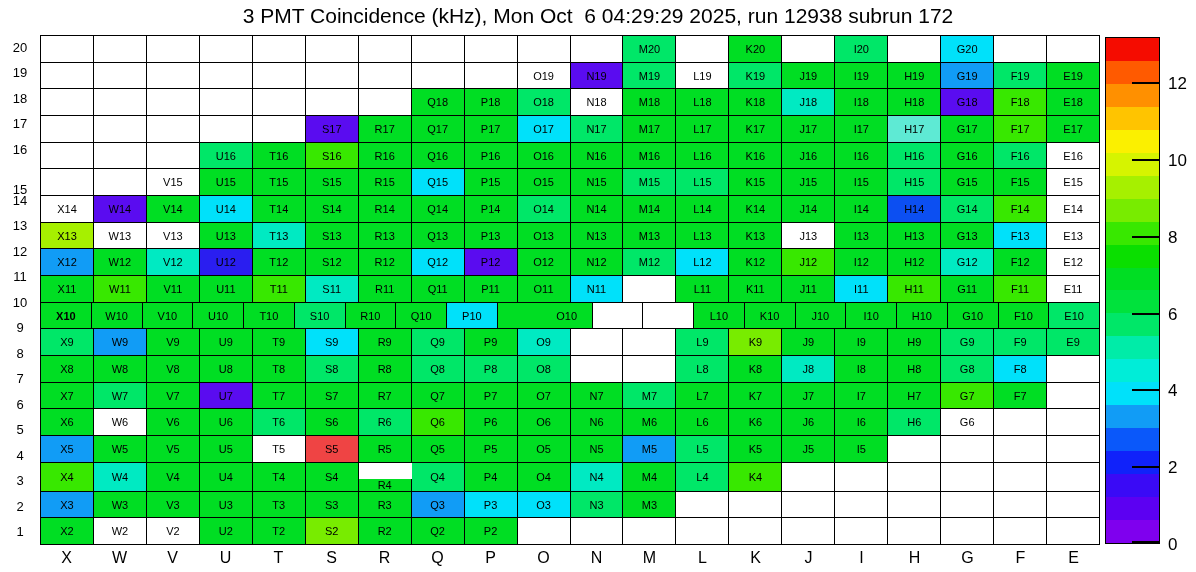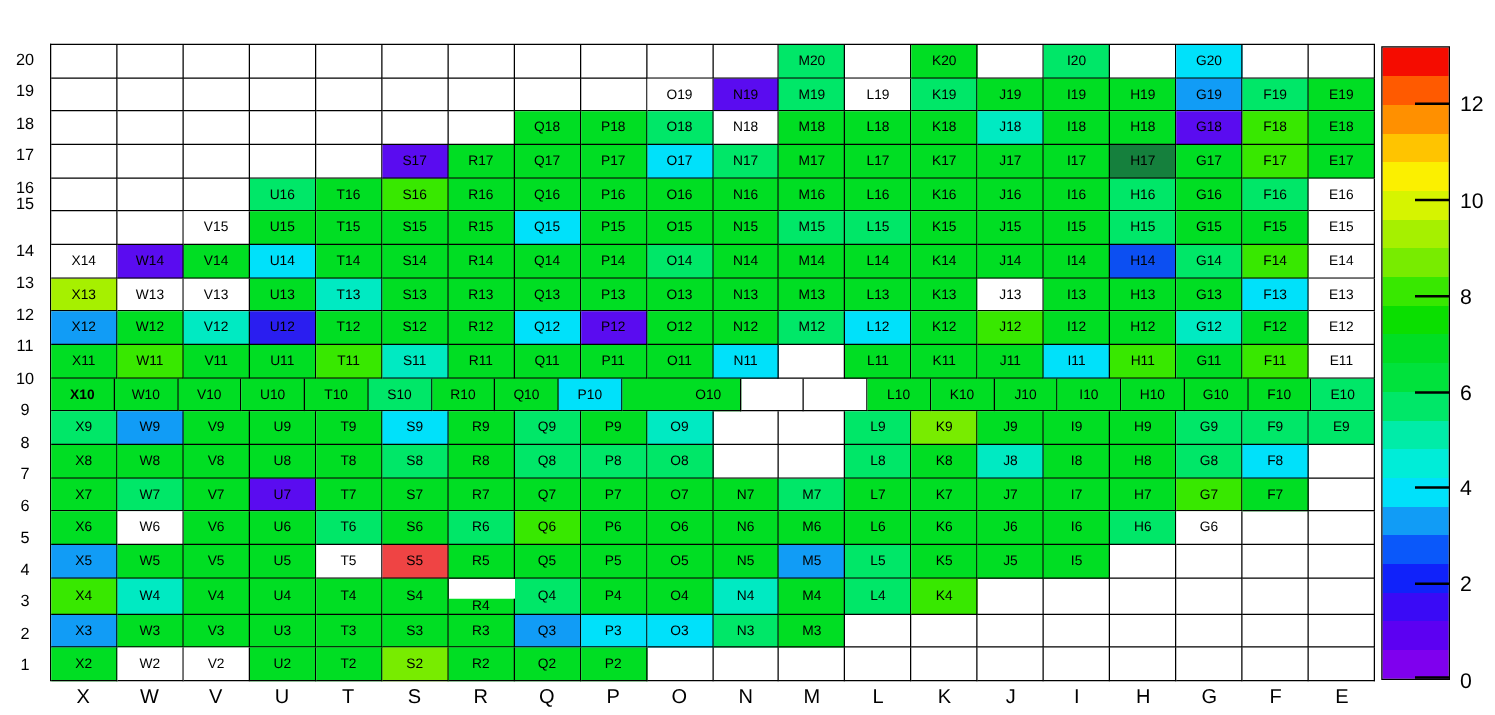--- a/index.html
+++ b/index.html
@@ -41,27 +41,28 @@
     position:absolute;width:28px;height:2px;background:#000;
   }
   .cb-tick-label{
     position:absolute;font-size:17px;color:#000;
   }
 </style>
 </head>
 <body>
 
 <div id="canvas">
+  <div id="title">3 PMT Coincidence (kHz), Mon Oct  6 04:29:29 2025, run 12938 subrun 172</div>
   <div id="row-labels">
       <div class="row-label" style="top: 4.75px;">20</div>
       <div class="row-label" style="top: 30.25px;">19</div>
       <div class="row-label" style="top: 55.75px;">18</div>
       <div class="row-label" style="top: 81.25px;">17</div>
       <div class="row-label" style="top: 106.75px;">16</div>
-      <div class="row-label" style="top: 120px;">15</div>
+      <div class="row-label" style="top: 147px;">15</div>
       <div class="row-label" style="top: 157.75px;">14</div>
       <div class="row-label" style="top: 183.25px;">13</div>
       <div class="row-label" style="top: 208.75px;">12</div>
       <div class="row-label" style="top: 234.25px;">11</div>
       <div class="row-label" style="top: 259.75px;">10</div>
       <div class="row-label" style="top: 285.25px;">9</div>
       <div class="row-label" style="top: 310.75px;">8</div>
       <div class="row-label" style="top: 336.25px;">7</div>
       <div class="row-label" style="top: 361.75px;">6</div>
       <div class="row-label" style="top: 387.25px;">5</div>
@@ -147,21 +148,21 @@
         <div class="hm-cell" style="background: rgb(0, 222, 35);">R17</div>
         <div class="hm-cell" style="background: rgb(0, 222, 35);">Q17</div>
         <div class="hm-cell" style="background: rgb(0, 222, 35);">P17</div>
         <div class="hm-cell" style="background: rgb(0, 225, 250);">O17</div>
         <div class="hm-cell" style="background: rgb(0, 231, 104);">N17</div>
         <div class="hm-cell" style="background: rgb(0, 222, 35);">M17</div>
         <div class="hm-cell" style="background: rgb(0, 222, 35);">L17</div>
         <div class="hm-cell" style="background: rgb(0, 222, 35);">K17</div>
         <div class="hm-cell" style="background: rgb(0, 222, 35);">J17</div>
         <div class="hm-cell" style="background: rgb(0, 222, 35);">I17</div>
-        <div class="hm-cell" style="background: #15803d;">H17</div>
+        <div class="hm-cell" style="background: #5eead4;">H17</div>
         <div class="hm-cell" style="background: rgb(0, 222, 35);">G17</div>
         <div class="hm-cell" style="background: rgb(56, 232, 0);">F17</div>
         <div class="hm-cell" style="background: rgb(0, 222, 35);">E17</div>
       </div>
       <div class="hm-row">
         <div class="hm-cell"></div>
         <div class="hm-cell"></div>
         <div class="hm-cell"></div>
         <div class="hm-cell" style="background: rgb(0, 231, 104);">U16</div>
         <div class="hm-cell" style="background: rgb(0, 222, 35);">T16</div>

